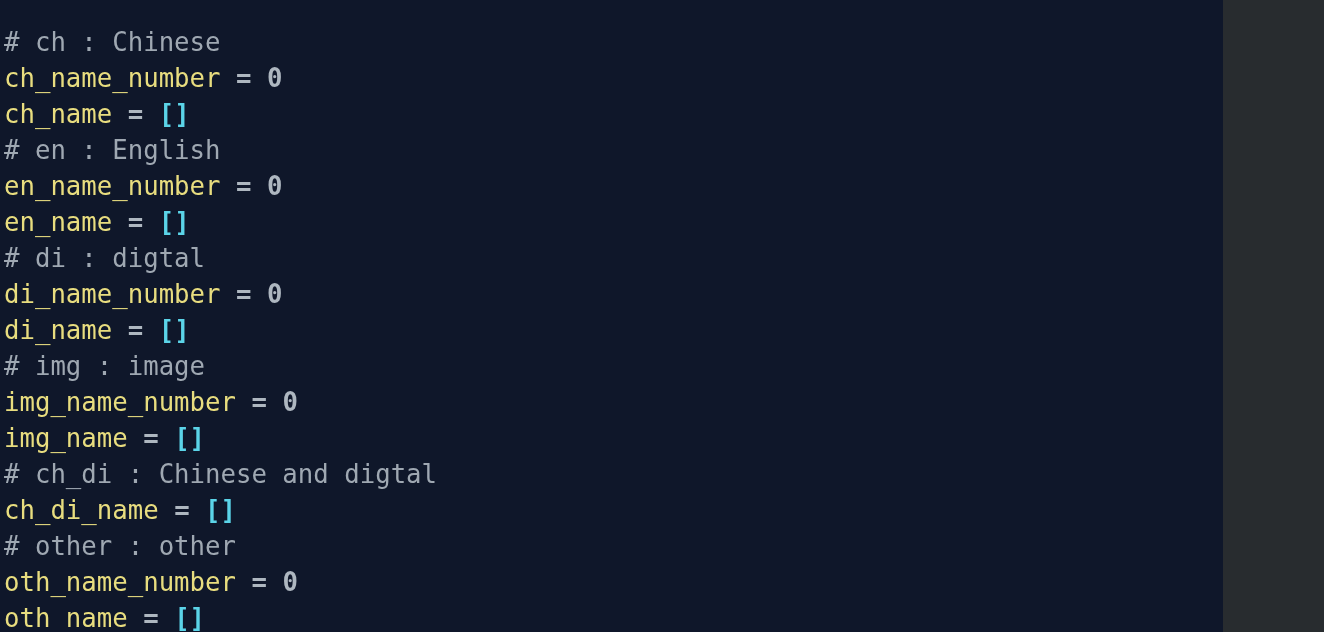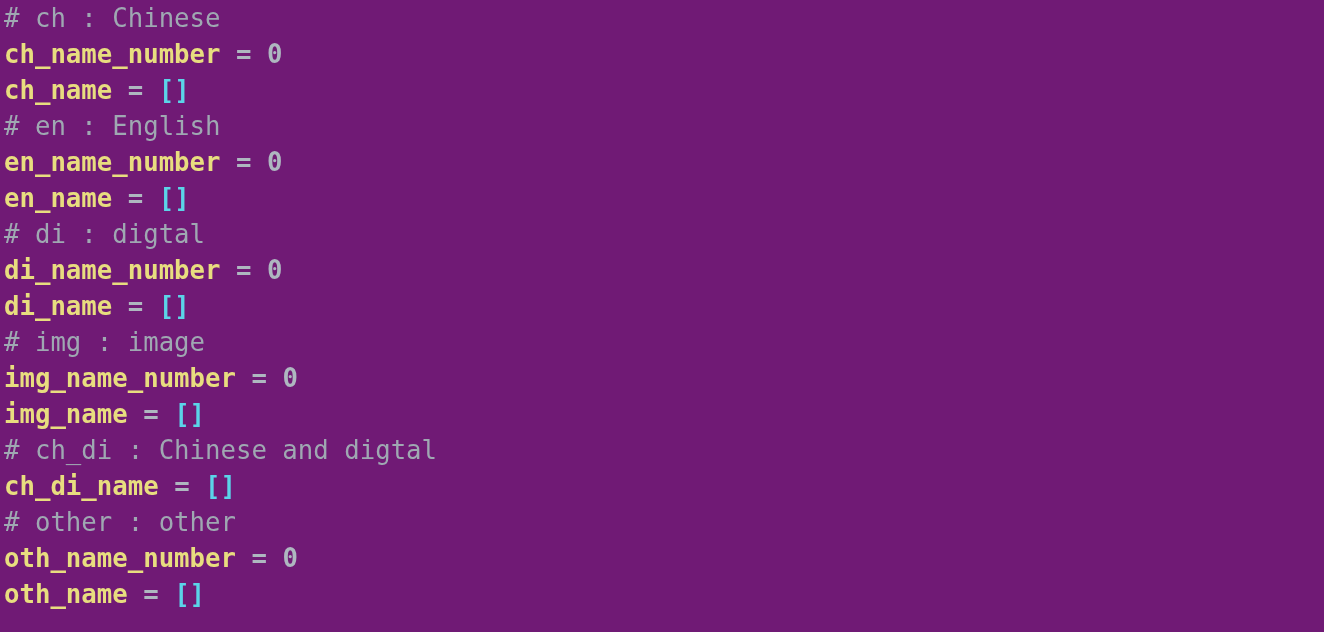--- a/index.html
+++ b/index.html
@@ -6,44 +6,44 @@
     margin: 0;
     padding: 0;
     background: #282c2f;
   }
   body {
     width: 1324px;
     height: 632px;
     overflow: hidden;
   }
   #editor {
-    width: 1324px;
+    width: 1223px;
     height: 632px;
     box-sizing: border-box;
-    background: #701a75;
-    padding: 0 0 0 4px;
+    background: #0f172a;
+    padding: 24px 0 0 4px;
     font-family: "DejaVu Sans Mono", "Liberation Mono", monospace;
     font-size: 25.7px;
     line-height: 36px;
     letter-spacing: 0px;
     white-space: pre;
     -webkit-font-smoothing: antialiased;
   }
   .line {
     height: 36px;
     white-space: pre;
   }
   
   .tok-comment {
     color: #9fa8b2;
     font-weight: normal;
   }
   .tok-ident {
     color: #e8dd7f;
-    font-weight: bold;
+    font-weight: normal;
   }
   .tok-op {
     color: #aeb7c0;
     font-weight: bold;
   }
   .tok-number {
     color: #aeb7c0;
     font-weight: bold;
   }
   .tok-bracket {

